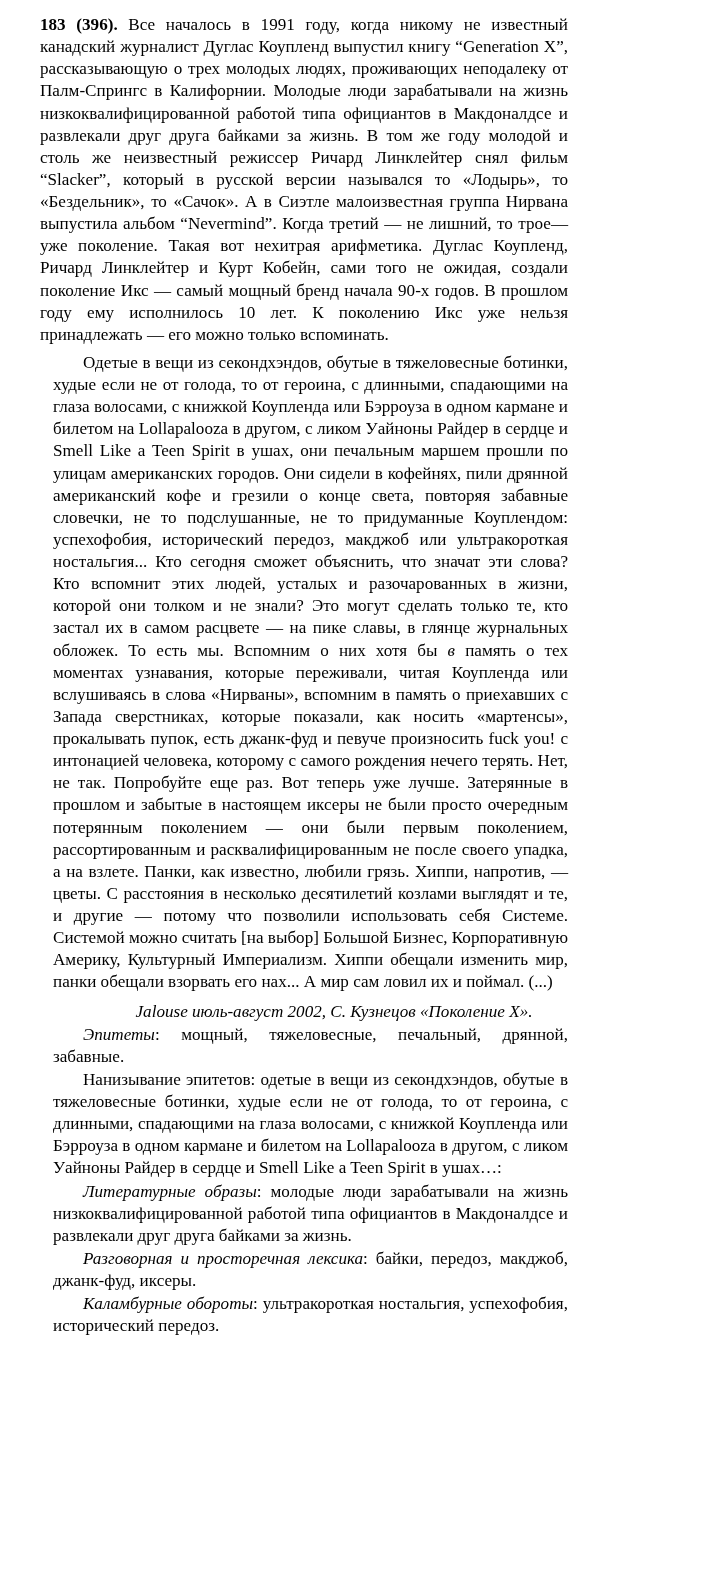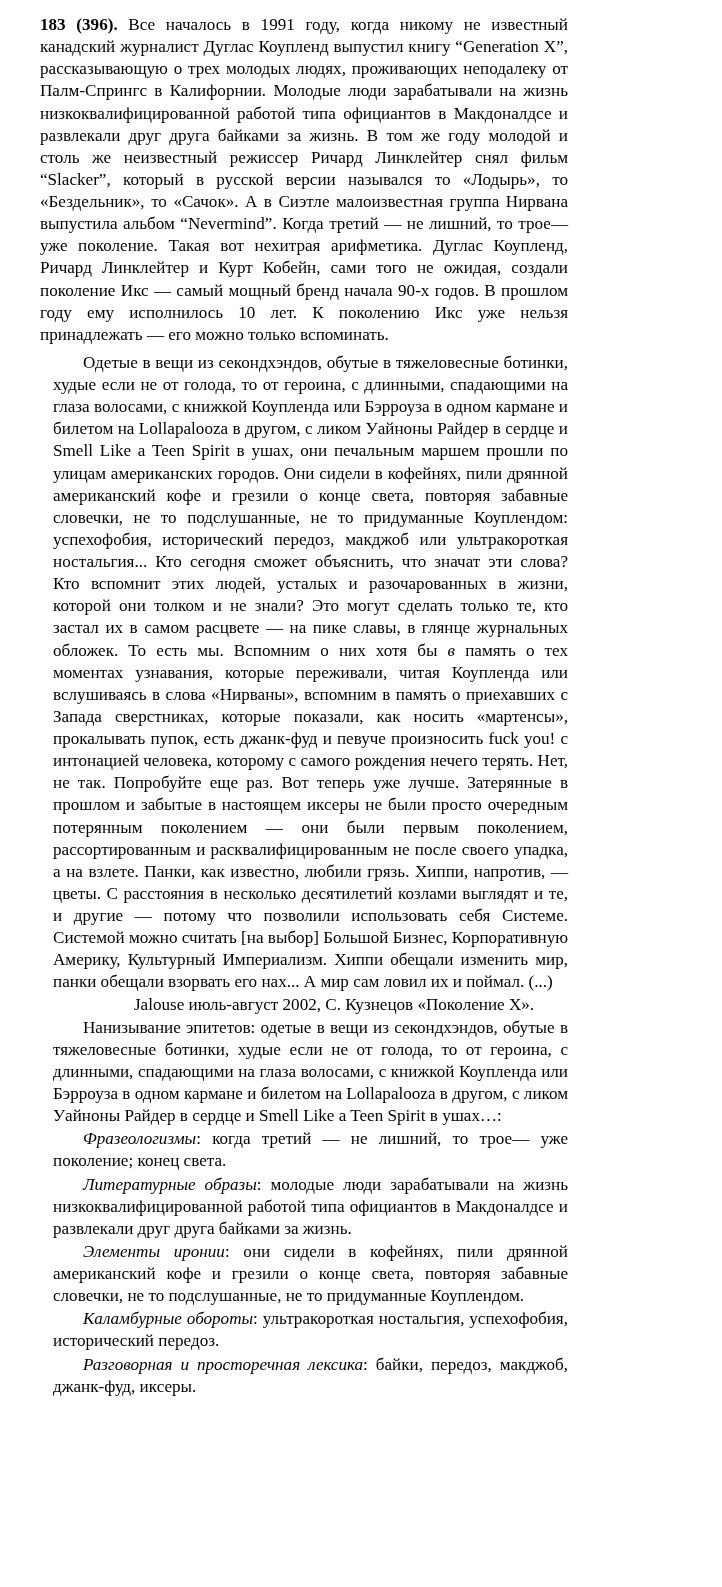--- a/index.html
+++ b/index.html
@@ -28,22 +28,23 @@
     hyphens: manual;
   }
   .indent {
     text-indent: 30px;
     margin-left: 13px;
   }
   .num {
     font-weight: bold;
   }
   .sig {
-    margin-top: 0;
+    margin-top: 7px;
     text-align: center;
+    font-style: italic;
     font-size: 17.1px;
     line-height: 1.295;
   }
   .sig .inner {
     display: inline-block;
     padding-left: 60px;
   }
   .term {
     font-style: italic;
   }
@@ -61,38 +62,35 @@
   </p>
 
   <div class="gap"></div>
 
   <p class="indent"><span>Одетые в вещи из секондхэндов, обутые в тяжеловесные ботинки, худые если не от голода, то от героина, с длинными, спадающими на глаза волосами, с книжкой Коупленда или Бэрроуза в одном кармане и билетом на Lollapalooza в другом, с ликом Уайноны Райдер в сердце и Smell Like a Teen Spirit в ушах, они печальным маршем прошли по улицам американских городов. Они сидели в кофейнях, пили дрянной американский кофе и грезили о конце света, повторяя забавные словечки, не то подслушанные, не то придуманные Коуплендом: успехофобия, исторический передоз, макджоб или ультракороткая ностальгия... Кто сегодня сможет объяснить, что значат эти слова? Кто вспомнит этих людей, усталых и разочарованных в жизни, которой они толком и не знали? Это могут сделать только те, кто застал их в самом расцвете — на пике славы, в глянце журнальных обложек. То есть мы. Вспомним о них хотя бы </span><span class="term">в</span><span> память о тех моментах узнавания, которые переживали, читая Коупленда или вслушиваясь в слова «Нирваны», вспомним в память о приехавших с Запада сверстниках, которые показали, как носить «мартенсы», прокалывать пупок, есть джанк-фуд и певуче произносить fuck you! с интонацией человека, которому с самого рождения нечего терять. Нет, не так. Попробуйте еще раз. Вот теперь уже лучше. Затерянные в прошлом и забытые в настоящем иксеры не были просто очередным потерянным поколением — они были первым поколением, рассортированным и расквалифицированным не после своего упадка, а на взлете. Панки, как известно, любили грязь. Хиппи, напротив, — цветы. С расстояния в несколько десятилетий козлами выглядят и те, и другие — потому что позволили использовать себя Системе. Системой можно считать [на выбор] Большой Бизнес, Корпоративную Америку, Культурный Империализм. Хиппи обещали изменить мир, панки обещали взорвать его нах... А мир сам ловил их и поймал. (...)</span></p>
 
   <div class="sig">
     <span class="inner">Jalouse июль-август 2002, С. Кузнецов «Поколение X».</span>
   </div>
 
+  <p class="indent blk">
+    <span class="term">Эпитеты</span><span>: </span><span>мощный, тяжеловесные, печальный, дрянной, забавные.</span>
+  </p>
 
   <p class="indent blk"><span>Нанизывание эпитетов: </span><b>одетые</b><span> в вещи из секондхэндов, </span><b>обутые</b><span> в тяжеловесные ботинки, </span><b>худые</b><span> если не от голода, то от героина, с </span><b>длинными, спадающими</b><span> на глаза волосами, </span><b>с книжкой</b><span> Коупленда или Бэрроуза в одном кармане и </span><b>билетом</b><span> на Lollapalooza в другом, с ликом Уайноны Райдер в сердце и </span><b>Smell Like a Teen Spirit</b><span> в ушах…:</span></p>
 
-  <p class="indent blk">
-    <span class="term">Фразеологизмы</span><span>: </span><span>когда третий — не лишний, то трое— уже поколение; конец света.</span>
-  </p>
 
   <p class="indent blk">
     <span class="term">Литературные образы</span><span>: </span><span>молодые люди зарабатывали на жизнь низкоквалифицированной работой типа официантов в Макдоналдсе и развлекали друг друга байками за жизнь.</span>
   </p>
 
-  <p class="indent blk">
-    <span class="term">Элементы иронии</span><span>: </span><span>они сидели в кофейнях, пили дрянной американский кофе и грезили о конце света, повторяя забавные словечки, не то подслушанные, не то придуманные Коуплендом.</span>
-  </p>
 
 
   <p class="indent blk">
-    <span class="term">Каламбурные обороты</span><span>: </span><span>ультракороткая ностальгия, успехофобия, исторический передоз.</span>
+    <span class="term">Разговорная и просторечная лексика</span><span>: </span><span>байки, передоз, макджоб, джанк-фуд, иксеры.</span>
   </p>
 
   <p class="indent blk">
-    <span class="term">Разговорная и просторечная лексика</span><span>: </span><span>байки, передоз, макджоб, джанк-фуд, иксеры.</span>
+    <span class="term">Каламбурные обороты</span><span>: </span><span>ультракороткая ностальгия, успехофобия, исторический передоз.</span>
   </p>
 
 
 </div>
 
 </body></html>

